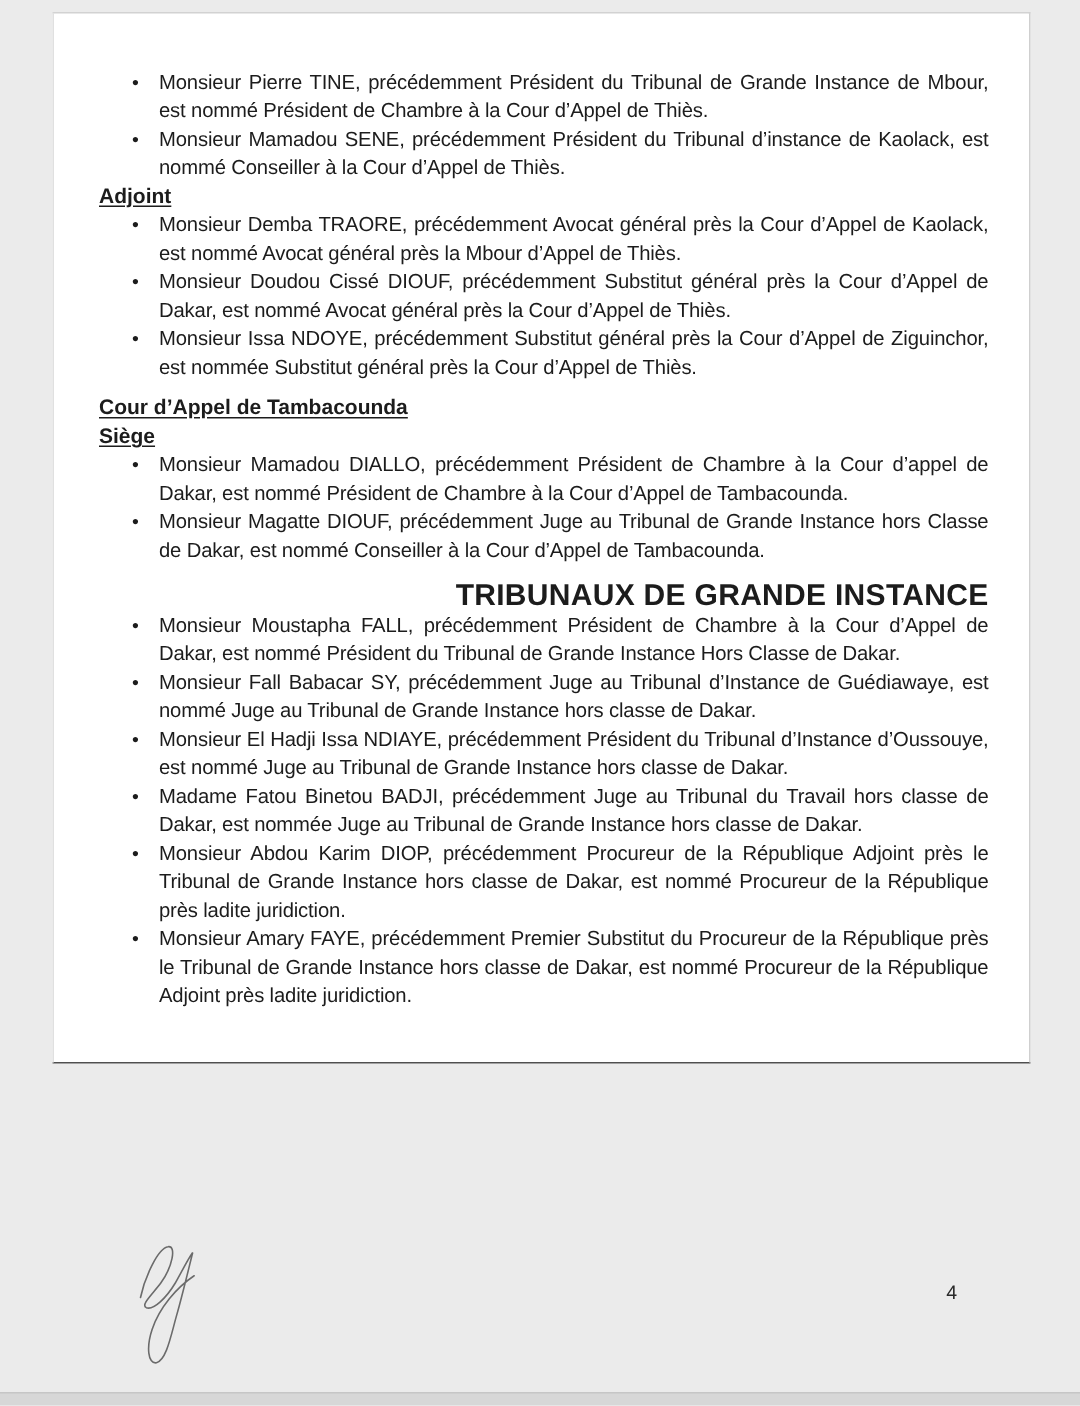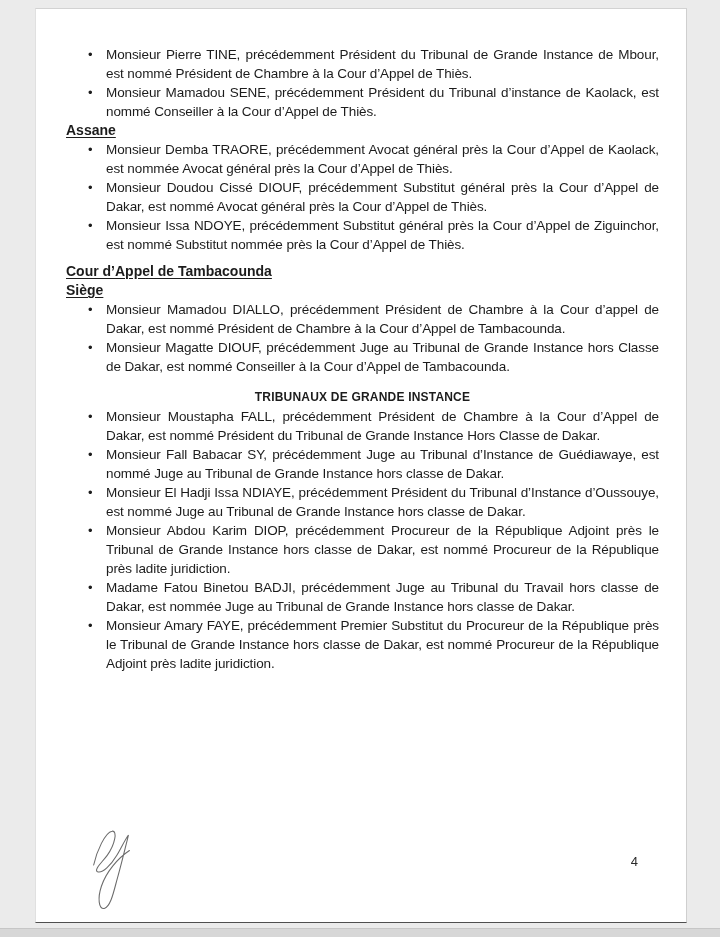--- a/index.html
+++ b/index.html
@@ -7,21 +7,21 @@
     width: 720px; height: 937px;
     background: #ebebeb;
     font-family: "Liberation Sans", "DejaVu Sans", sans-serif;
     position: relative;
     overflow: hidden;
   }
   .viewport { position: absolute; inset: 0; }
   .paper {
     position: absolute;
     left: 35px; top: 8px;
-    width: 652px; height: 915px;
+    width: 652px; height: 701px;
     background: #ffffff;
     border-top: 1px solid #d2d2d2;
     border-left: 1px solid #e0e0e0;
     border-right: 1px solid #cfcfcf;
     border-bottom: 1px solid #4f4f4f;
     box-sizing: border-box;
     padding: 36px 27px 0 30px;
     color: #1c1c1c;
   }
   .body-text { font-size: 13.5px; line-height: 19px; letter-spacing: -0.1px; }
@@ -45,24 +45,24 @@
     margin: 0; padding: 0;
     font-size: 14px;
     line-height: 19px;
     font-weight: bold;
     text-decoration: underline;
     text-underline-offset: 2px;
   }
   h3.gap-before { margin-top: 8px; }
   h3.center-heading {
     margin: 12px 0 0 0; padding: 0;
-    font-size: 12px;
+    font-size: 20px;
     line-height: 19px;
     font-weight: bold;
-    text-align: center;
+    text-align: right;
     text-decoration: none;
     letter-spacing: 0.2px;
   }
   .signature {
     position: absolute;
     left: 48px; top: 806px;
     width: 58px; height: 100px;
   }
   .signature path {
     fill: none;
@@ -88,44 +88,44 @@
 <body>
 
 <div class="viewport">
   <div class="paper">
 
     <ul class="bullets body-text">
       <li>Monsieur Pierre TINE, précédemment Président du Tribunal de Grande Instance de Mbour, est nommé Président de Chambre à la Cour d’Appel de Thiès.</li>
       <li>Monsieur Mamadou SENE, précédemment Président du Tribunal d’instance de Kaolack, est nommé Conseiller à la Cour d’Appel de Thiès.</li>
     </ul>
 
-    <h3 class="heading">Assane</h3>
+    <h3 class="heading">Adjoint</h3>
 
     <ul class="bullets body-text">
-      <li>Monsieur Demba TRAORE, précédemment Avocat général près la Cour d’Appel de Kaolack, est nommée Avocat général près la Cour d’Appel de Thiès.</li>
+      <li>Monsieur Demba TRAORE, précédemment Avocat général près la Cour d’Appel de Kaolack, est nommé Avocat général près la Mbour d’Appel de Thiès.</li>
       <li>Monsieur Doudou Cissé DIOUF, précédemment Substitut général près la Cour d’Appel de Dakar, est nommé Avocat général près la Cour d’Appel de Thiès.</li>
-      <li>Monsieur Issa NDOYE, précédemment Substitut général près la Cour d’Appel de Ziguinchor, est nommé Substitut nommée près la Cour d’Appel de Thiès.</li>
+      <li>Monsieur Issa NDOYE, précédemment Substitut général près la Cour d’Appel de Ziguinchor, est nommée Substitut général près la Cour d’Appel de Thiès.</li>
     </ul>
 
     <h3 class="heading gap-before">Cour d’Appel de Tambacounda</h3>
     <h3 class="heading">Siège</h3>
 
     <ul class="bullets body-text">
       <li>Monsieur Mamadou DIALLO, précédemment Président de Chambre à la Cour d’appel de Dakar, est nommé Président de Chambre à la Cour d’Appel de Tambacounda.</li>
       <li>Monsieur Magatte DIOUF, précédemment Juge au Tribunal de Grande Instance hors Classe de Dakar, est nommé Conseiller à la Cour d’Appel de Tambacounda.</li>
     </ul>
 
     <h3 class="center-heading">TRIBUNAUX DE GRANDE INSTANCE</h3>
 
     <ul class="bullets body-text">
       <li>Monsieur Moustapha FALL, précédemment Président de Chambre à la Cour d’Appel de Dakar, est nommé Président du Tribunal de Grande Instance Hors Classe de Dakar.</li>
       <li>Monsieur Fall Babacar SY, précédemment Juge au Tribunal d’Instance de Guédiawaye, est nommé Juge au Tribunal de Grande Instance hors classe de Dakar.</li>
       <li>Monsieur El Hadji Issa NDIAYE, précédemment Président du Tribunal d’Instance d’Oussouye, est nommé Juge au Tribunal de Grande Instance hors classe de Dakar.</li>
+      <li>Madame Fatou Binetou BADJI, précédemment Juge au Tribunal du Travail hors classe de Dakar, est nommée Juge au Tribunal de Grande Instance hors classe de Dakar.</li>
       <li>Monsieur Abdou Karim DIOP, précédemment Procureur de la République Adjoint près le Tribunal de Grande Instance hors classe de Dakar, est nommé Procureur de la République près ladite juridiction.</li>
-      <li>Madame Fatou Binetou BADJI, précédemment Juge au Tribunal du Travail hors classe de Dakar, est nommée Juge au Tribunal de Grande Instance hors classe de Dakar.</li>
       <li>Monsieur Amary FAYE, précédemment Premier Substitut du Procureur de la République près le Tribunal de Grande Instance hors classe de Dakar, est nommé Procureur de la République Adjoint près ladite juridiction.</li>
     </ul>
 
     <svg class="signature" viewBox="0 0 60 100" aria-hidden="true">
       <path d="M 10 50 C 13 36 22 16 29 15 C 35 14 32 29 24 40 C 18 48 10 55 14 57 C 19 59 28 50 34 40 C 38 33 43 23 46 19 C 43 31 39 48 35 62 C 31 76 28 93 21 95 C 15 96 14 84 18 72 C 23 57 35 43 47 35"></path>
     </svg>
 
     <div class="pagenum">4</div>
   </div>
 

